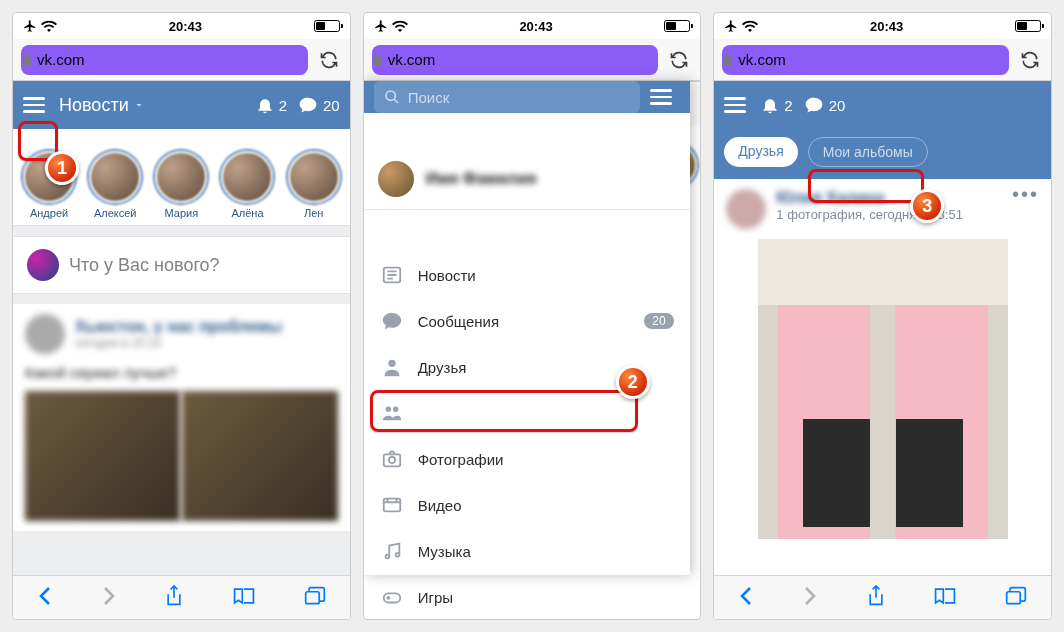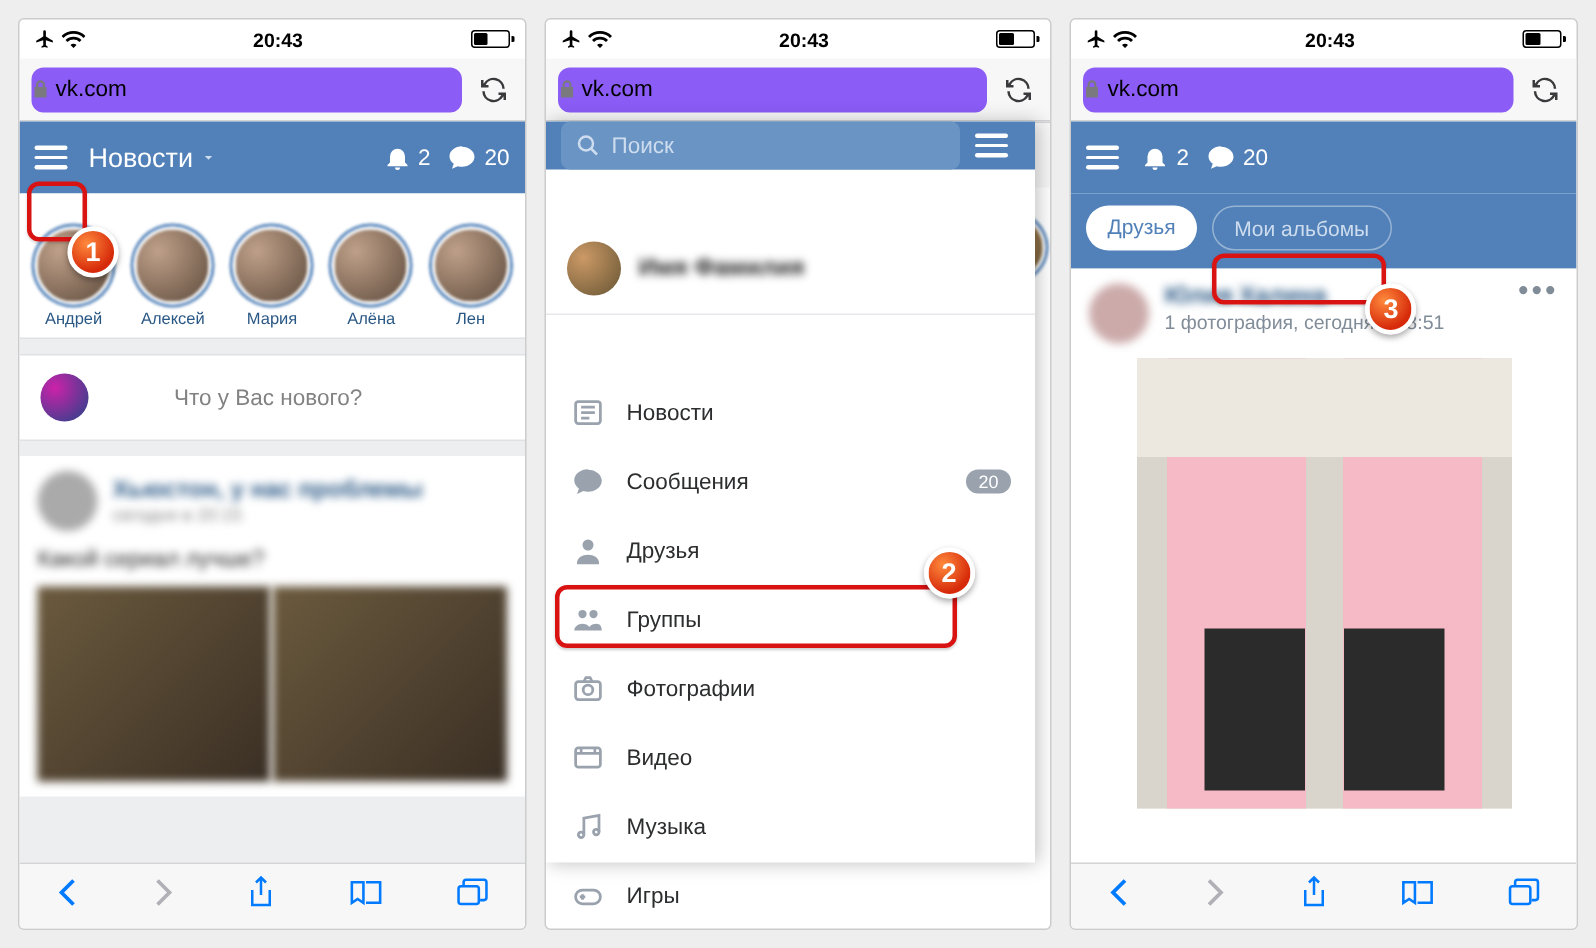--- a/index.html
+++ b/index.html
@@ -28,21 +28,21 @@
   .hamburger { width: 26px; height: 20px; display: flex; flex-direction: column; justify-content: center; gap: 4px; }
   .hamburger span { height: 2.5px; background: #fff; border-radius: 2px; width: 22px; }
   
   .content { flex: 1; overflow: hidden; background: #edeef0; display: flex; flex-direction: column; }
   .stories { background: #fff; padding: 22px 8px 6px; display: flex; gap: 10px; overflow: hidden; border-bottom: 1px solid #e0e1e4; }
   .story { display: flex; flex-direction: column; align-items: center; gap: 4px; width: 58px; }
   .story .av { width: 52px; height: 52px; border-radius: 50%; background: radial-gradient(circle at 30% 30%, #bfa089, #5e4b3c); border: 2px solid #fff; box-shadow: 0 0 0 2px #5181b8; filter: blur(1px);}
   .story .nm { font-size: 11px; color: #2a5885; }
   .composer { background: #fff; margin-top: 10px; padding: 12px 14px; display: flex; align-items: center; gap: 10px; border-top: 1px solid #e0e1e4; border-bottom: 1px solid #e0e1e4; }
   .composer .av2 { width: 32px; height: 32px; border-radius: 50%; background: radial-gradient(circle at 30% 30%, #c2a, #248); }
-  .composer .plc { color: #828282; font-size: 15px; margin-left: 47px; }
+  .composer .plc { color: #828282; font-size: 18px; }
   .feedcard { background: #fff; margin-top: 10px; padding: 10px 12px; }
   .feedhdr { display: flex; align-items: center; gap: 10px; }
   .feedav { width: 40px; height: 40px; border-radius: 50%; background: #aaa; filter: blur(3px);}
   .feedtitle { font-weight: 600; color: #2a5885; filter: blur(3px);}
   .feedsub { font-size: 12px; color: #888; filter: blur(3px);}
   .feedtext { margin: 10px 0; filter: blur(3px); font-size: 15px; color: #222;}
   .feedimgs { display: flex; gap: 2px; }
   .feedimgs div { flex: 1; height: 130px; background: linear-gradient(135deg,#6b5a3e,#3a2f24); filter: blur(3px);}
   
   .toolbar { height: 44px; background: #f7f7f8; border-top: 1px solid #d4d4d6; display: flex; align-items: center; justify-content: space-around; }
@@ -316,21 +316,20 @@
         <span class="mlabel">Друзья</span>
       </div>
       <div class="mitem">
         <span class="micon">
             <svg width="22" height="22" viewBox="0 0 24 24" fill="currentColor">
               <circle cx="8" cy="8" r="3"></circle>
               <circle cx="16" cy="8" r="3"></circle>
               <path d="M2 20c0-3 3-5 6-5s6 2 6 5M12 20c0-3 3-5 6-5s4 2 4 5"></path>
             </svg>
           </span>
-        <span class="mlabel">Группы</span>
       </div>
       <div class="mitem">
         <span class="micon">
             <svg width="22" height="22" viewBox="0 0 24 24" fill="none" stroke="currentColor" stroke-width="2">
               <rect x="3" y="7" width="18" height="13" rx="2"></rect>
               <circle cx="12" cy="13" r="3.5"></circle>
               <path d="M9 7l1.5-3h3L15 7"></path>
             </svg>
           </span>
         <span class="mlabel">Фотографии</span>

